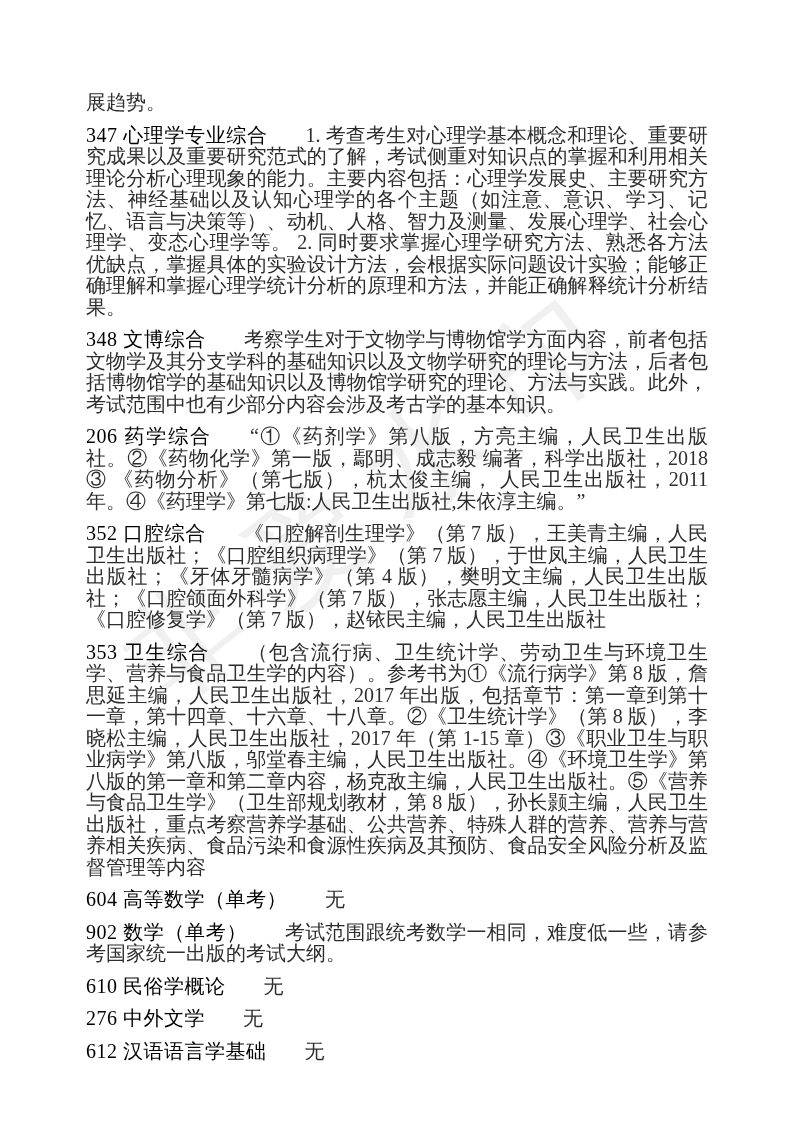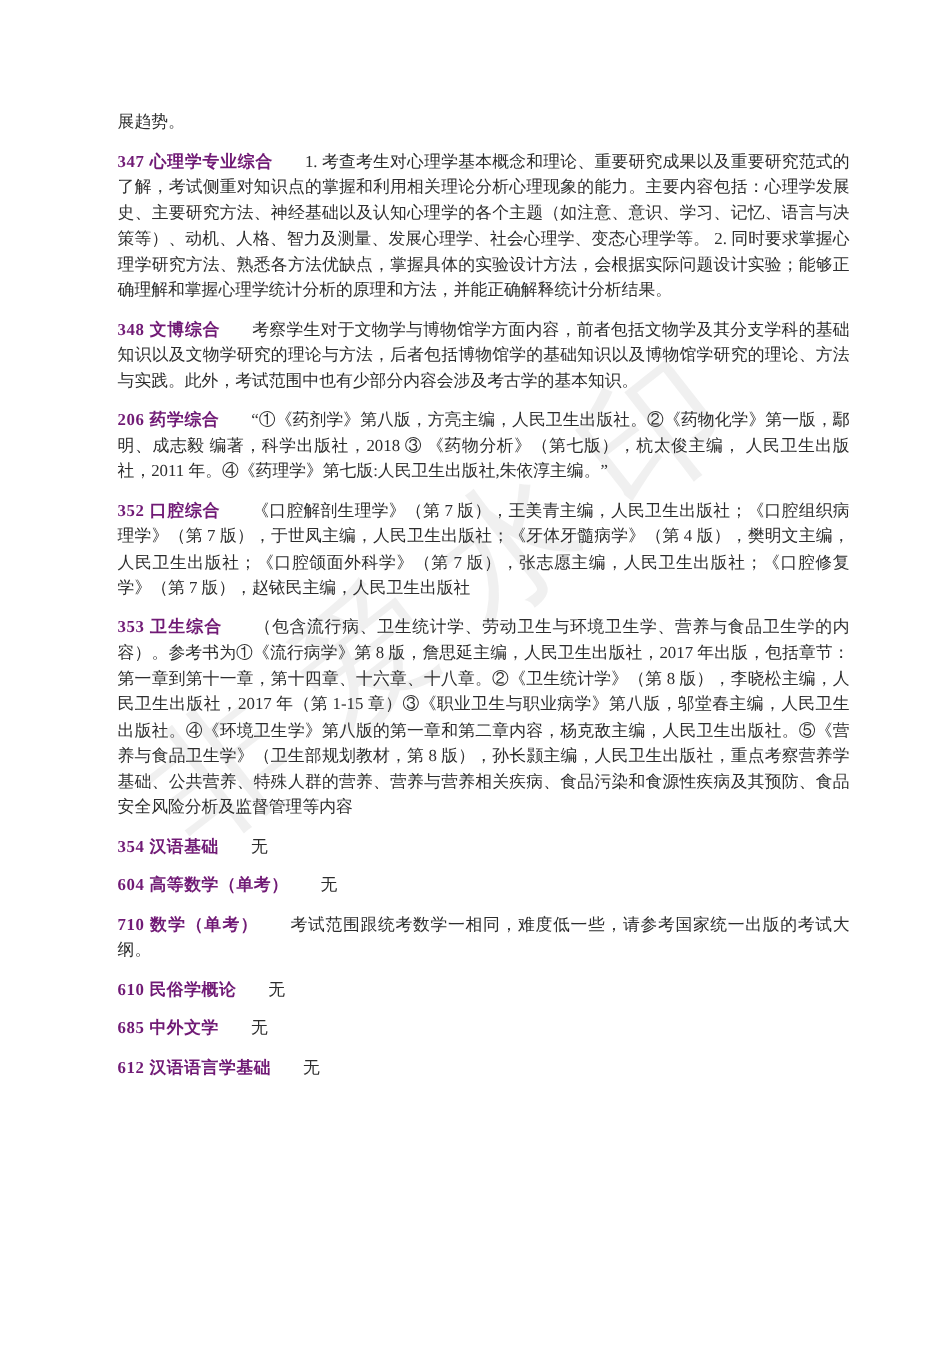--- a/index.html
+++ b/index.html
@@ -9,29 +9,29 @@
     margin:0 auto;
     background:#ffffff;
     overflow:hidden;
     font-family:"Liberation Serif","DejaVu Serif",serif;
     color:#2d2d2d;
     box-sizing:border-box;
     padding:92px 85px 0 86px;
   }
   .content{position:relative;z-index:2;}
   p.para{
-    margin:0 0 11px 12px;
-    font-size:14px;
+    margin:0 0 11px 0;
+    font-size:20px;
     line-height:21.5px;
     text-align:justify;
     text-justify:inter-ideograph;
   }
   p.para .head{
-    font-weight:bold;
-    color:#701a75;
+    font-weight:normal;
+    color:#000000;
     letter-spacing:0.5px;
   }
   p.para .body{
     padding-left:1.9em;
   }
   .watermark{
     position:absolute;
     left:140px;top:600px;
     z-index:1;
     transform:rotate(-38deg);
@@ -59,29 +59,28 @@
     <p class="para"><strong class="head">347 心理学专业综合</strong><span class="body">1.  考查考生对心理学基本概念和理论、重要研究成果以及重要研究范式的了解，考试侧重对知识点的掌握和利用相关理论分析心理现象的能力。主要内容包括：心理学发展史、主要研究方法、神经基础以及认知心理学的各个主题（如注意、意识、学习、记忆、语言与决策等）、动机、人格、智力及测量、发展心理学、社会心理学、变态心理学等。 2.  同时要求掌握心理学研究方法、熟悉各方法优缺点，掌握具体的实验设计方法，会根据实际问题设计实验；能够正确理解和掌握心理学统计分析的原理和方法，并能正确解释统计分析结果。</span></p>
 
     <p class="para"><strong class="head">348 文博综合</strong><span class="body">考察学生对于文物学与博物馆学方面内容，前者包括文物学及其分支学科的基础知识以及文物学研究的理论与方法，后者包括博物馆学的基础知识以及博物馆学研究的理论、方法与实践。此外，考试范围中也有少部分内容会涉及考古学的基本知识。</span></p>
 
     <p class="para"><strong class="head">206 药学综合</strong><span class="body">“①《药剂学》第八版，方亮主编，人民卫生出版社。②《药物化学》第一版，鄢明、成志毅 编著，科学出版社，2018 ③ 《药物分析》（第七版），杭太俊主编， 人民卫生出版社，2011 年。④《药理学》第七版:人民卫生出版社,朱依淳主编。”</span></p>
 
     <p class="para"><strong class="head">352 口腔综合</strong><span class="body">《口腔解剖生理学》（第 7 版），王美青主编，人民卫生出版社；《口腔组织病理学》（第 7 版），于世凤主编，人民卫生出版社；《牙体牙髓病学》（第 4 版），樊明文主编，人民卫生出版社；《口腔颌面外科学》（第 7 版），张志愿主编，人民卫生出版社；《口腔修复学》（第 7 版），赵铱民主编，人民卫生出版社</span></p>
 
     <p class="para"><strong class="head">353 卫生综合</strong><span class="body">（包含流行病、卫生统计学、劳动卫生与环境卫生学、营养与食品卫生学的内容）。参考书为①《流行病学》第 8 版，詹思延主编，人民卫生出版社，2017 年出版，包括章节：第一章到第十一章，第十四章、十六章、十八章。②《卫生统计学》（第 8 版），李晓松主编，人民卫生出版社，2017 年（第 1-15 章）③《职业卫生与职业病学》第八版，邬堂春主编，人民卫生出版社。④《环境卫生学》第八版的第一章和第二章内容，杨克敌主编，人民卫生出版社。⑤《营养与食品卫生学》（卫生部规划教材，第 8 版），孙长颢主编，人民卫生出版社，重点考察营养学基础、公共营养、特殊人群的营养、营养与营养相关疾病、食品污染和食源性疾病及其预防、食品安全风险分析及监督管理等内容</span></p>
 
-    <p class="para"><strong class="head">354 汉语基础</strong><span class="body">无</span></p>
 
 
 
 
     <p class="para"><strong class="head">604 高等数学（单考）</strong><span class="body">无</span></p>
 
-    <p class="para"><strong class="head">710 数学（单考）</strong><span class="body">考试范围跟统考数学一相同，难度低一些，请参考国家统一出版的考试大纲。</span></p>
+    <p class="para"><strong class="head">902 数学（单考）</strong><span class="body">考试范围跟统考数学一相同，难度低一些，请参考国家统一出版的考试大纲。</span></p>
 
     <p class="para"><strong class="head">610 民俗学概论</strong><span class="body">无</span></p>
 
-    <p class="para"><strong class="head">685 中外文学</strong><span class="body">无</span></p>
+    <p class="para"><strong class="head">276 中外文学</strong><span class="body">无</span></p>
 
     <p class="para"><strong class="head">612 汉语语言学基础</strong><span class="body">无</span></p>
 
   </div>
 </div>
 
 </body></html>

